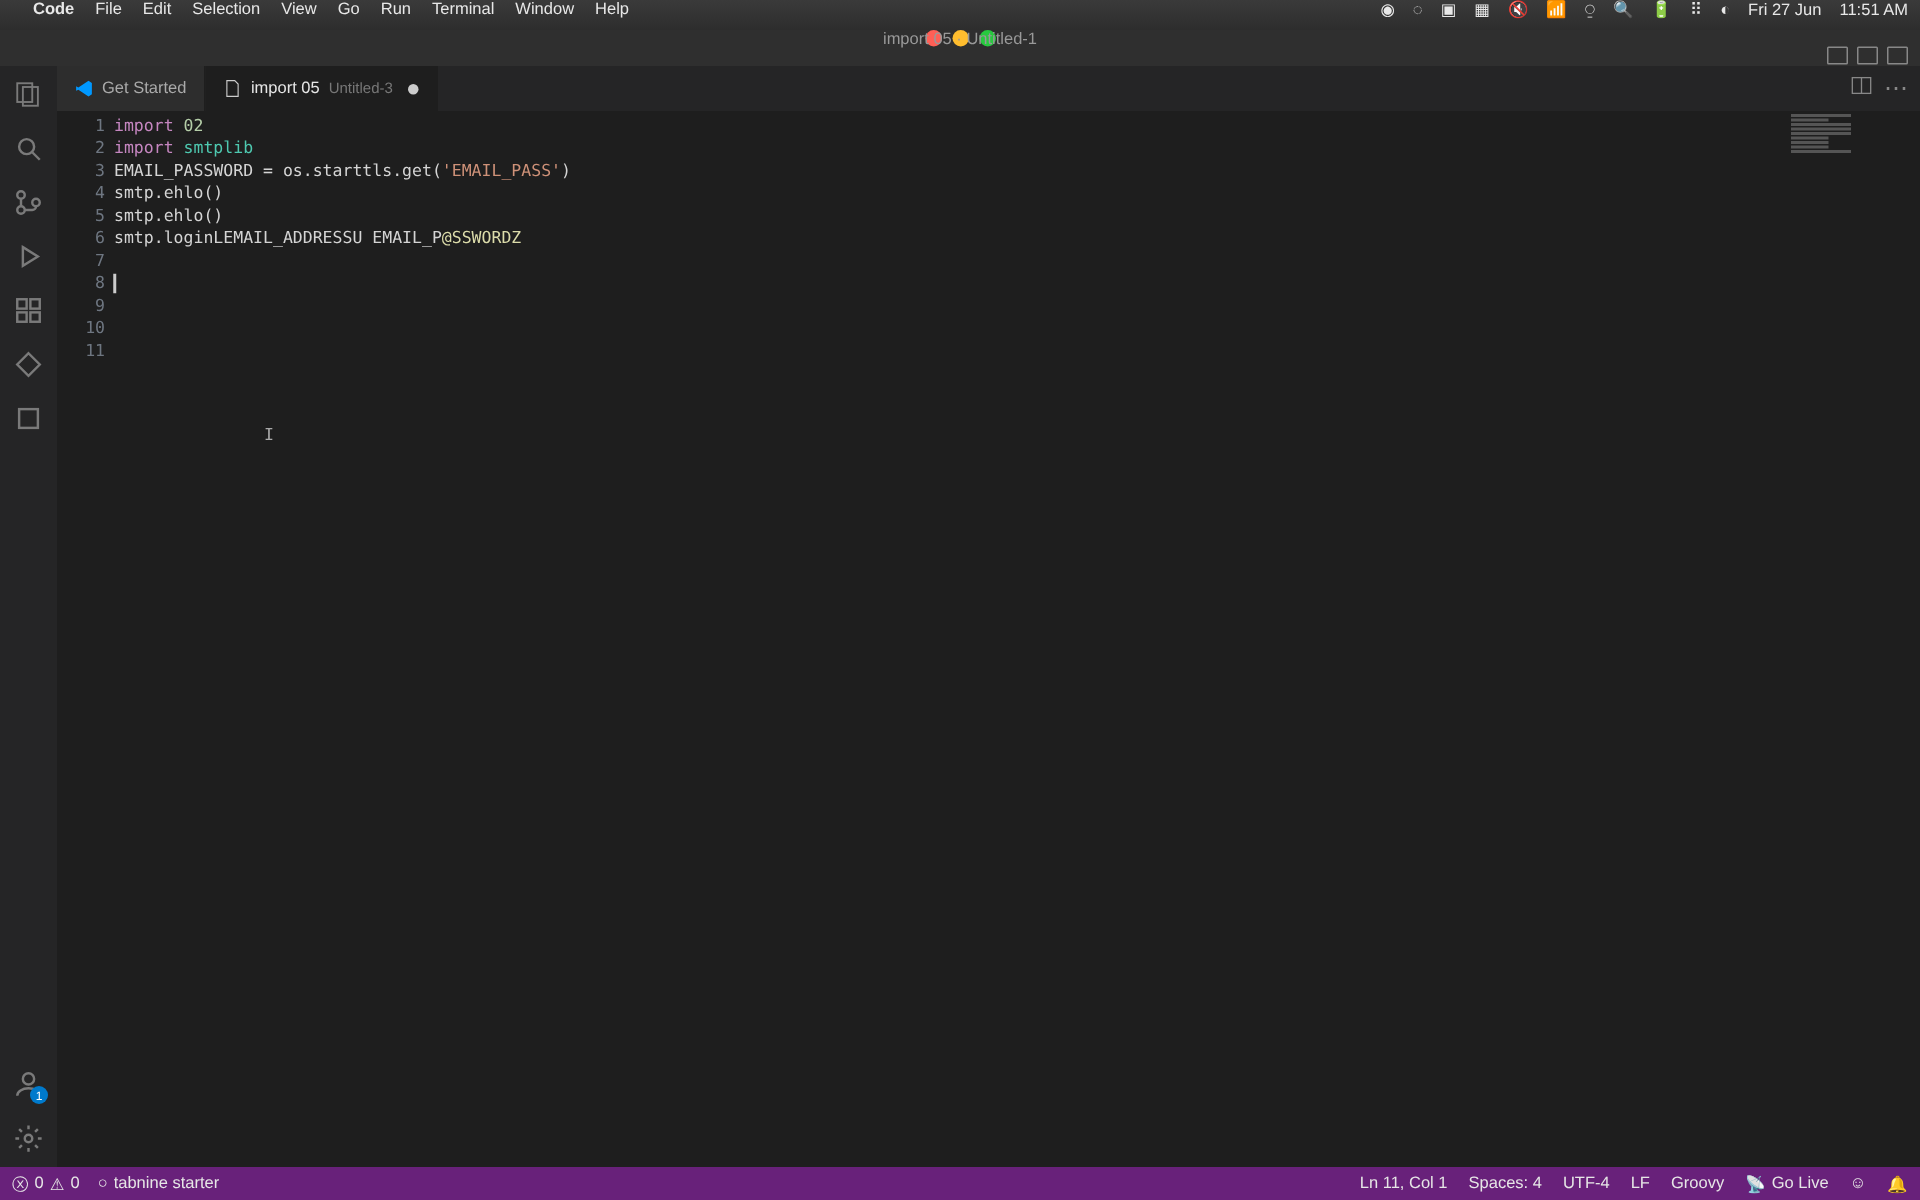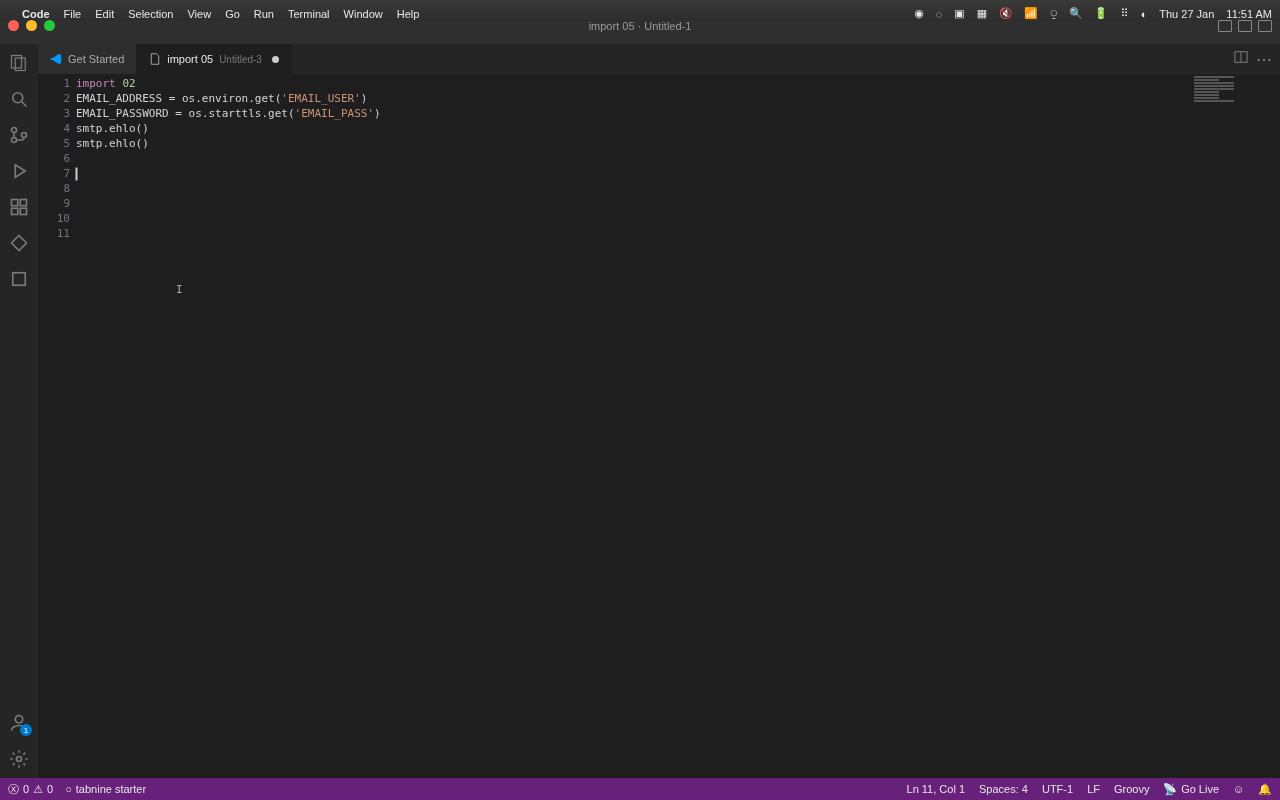--- a/index.html
+++ b/index.html
@@ -10,37 +10,39 @@
   overflow: hidden;
   width: 1280px;
   height: 800px;
 }
 
 
 .macos-menubar {
   height: 20px;
   background: linear-gradient(#3a3a3a, #2d2d2d);
   display: flex;
-  align-items: flex-end;
+  align-items: flex-start;
   padding: 0 8px;
   font-size: 11px;
   color: #e8e8e8;
 }
 .macos-menubar .left { display: flex; align-items: center; gap: 14px; }
 .macos-menubar .right { margin-left: auto; display: flex; align-items: center; gap: 12px; }
 .apple-icon { font-size: 13px; }
 .bold { font-weight: 600; }
 
 
 .titlebar {
   height: 24px;
   background: #2f2f2f;
   display: flex;
+  align-items: center;
   padding: 0 8px;
   position: relative;
+  flex-direction: column;
 }
 .traffic-lights { display: flex; gap: 7px; }
 .tl { width: 11px; height: 11px; border-radius: 50%; }
 .tl.red { background: #ff5f56; }
 .tl.yellow { background: #ffbd2e; }
 .tl.green { background: #27c93f; }
 .titlebar .title { position: absolute; left: 50%; transform: translateX(-50%); font-size: 11px; color: #999; }
 .titlebar .right-icons { margin-left: auto; display: flex; gap: 6px; }
 .layout-icon { width: 14px; height: 12px; border: 1px solid #888; border-radius: 1px; }
 
@@ -138,21 +140,21 @@
     <span>◌</span>
     <span>▣</span>
     <span>▦</span>
     <span>🔇</span>
     <span>📶</span>
     <span>⍜</span>
     <span>🔍</span>
     <span>🔋</span>
     <span>⠿</span>
     <span>◐</span>
-    <span>Thu 27 Jan</span>
+    <span>Fri 27 Jun</span>
     <span>11:51 AM</span>
   </div>
 </div>
 
 <div class="titlebar">
   <div class="traffic-lights">
     <div class="tl red"></div>
     <div class="tl yellow"></div>
     <div class="tl green"></div>
   </div>
@@ -267,24 +269,25 @@
           <div>6</div>
           <div>7</div>
           <div>8</div>
           <div>9</div>
           <div>10</div>
           <div>11</div>
         </div>
       <div class="code" id="code">
         <span class="text-caret" style="left:100px; top:208px;">𝙸</span>
       <div class="line"><span class="kw">import</span><span> </span><span class="num">02</span></div>
-          <div class="line"><span>EMAIL_ADDRESS = os.environ.get(</span><span class="str">'EMAIL_USER'</span><span>)</span></div>
+          <div class="line"><span class="kw">import</span><span> </span><span class="mod">smtplib</span></div>
           <div class="line"><span>EMAIL_PASSWORD = os.starttls.get(</span><span class="str">'EMAIL_PASS'</span><span>)</span></div>
           <div class="line"><span>smtp.ehlo()</span></div>
           <div class="line"><span>smtp.ehlo()</span></div>
+          <div class="line"><span>smtp.loginLEMAIL_ADDRESSU EMAIL_P</span><span class="decor">@SSWORDZ</span></div>
           <div class="line"></div>
           <div class="line"><span class="cursor-mock"></span></div>
         </div>
       <div class="minimap">
         <div class="mline"></div>
           <div class="mline sh"></div>
           <div class="mline"></div>
         <div class="mline"></div>
           <div class="mline"></div>
           <div class="mline sh"></div>
@@ -305,21 +308,21 @@
       <span>0</span>
     </span>
     <span class="sb-item">
       <span class="sb-icon">○</span>
       <span>tabnine starter</span>
     </span>
   </div>
   <div class="right">
     <span class="sb-item">Ln 11, Col 1</span>
     <span class="sb-item">Spaces: 4</span>
-    <span class="sb-item">UTF-1</span>
+    <span class="sb-item">UTF-4</span>
     <span class="sb-item">LF</span>
     <span class="sb-item">Groovy</span>
     <span class="sb-item">
       <span class="sb-icon">📡</span>
       <span>Go Live</span>
     </span>
     <span class="sb-item">☺</span>
     <span class="sb-item">🔔</span>
   </div>
 </div>

